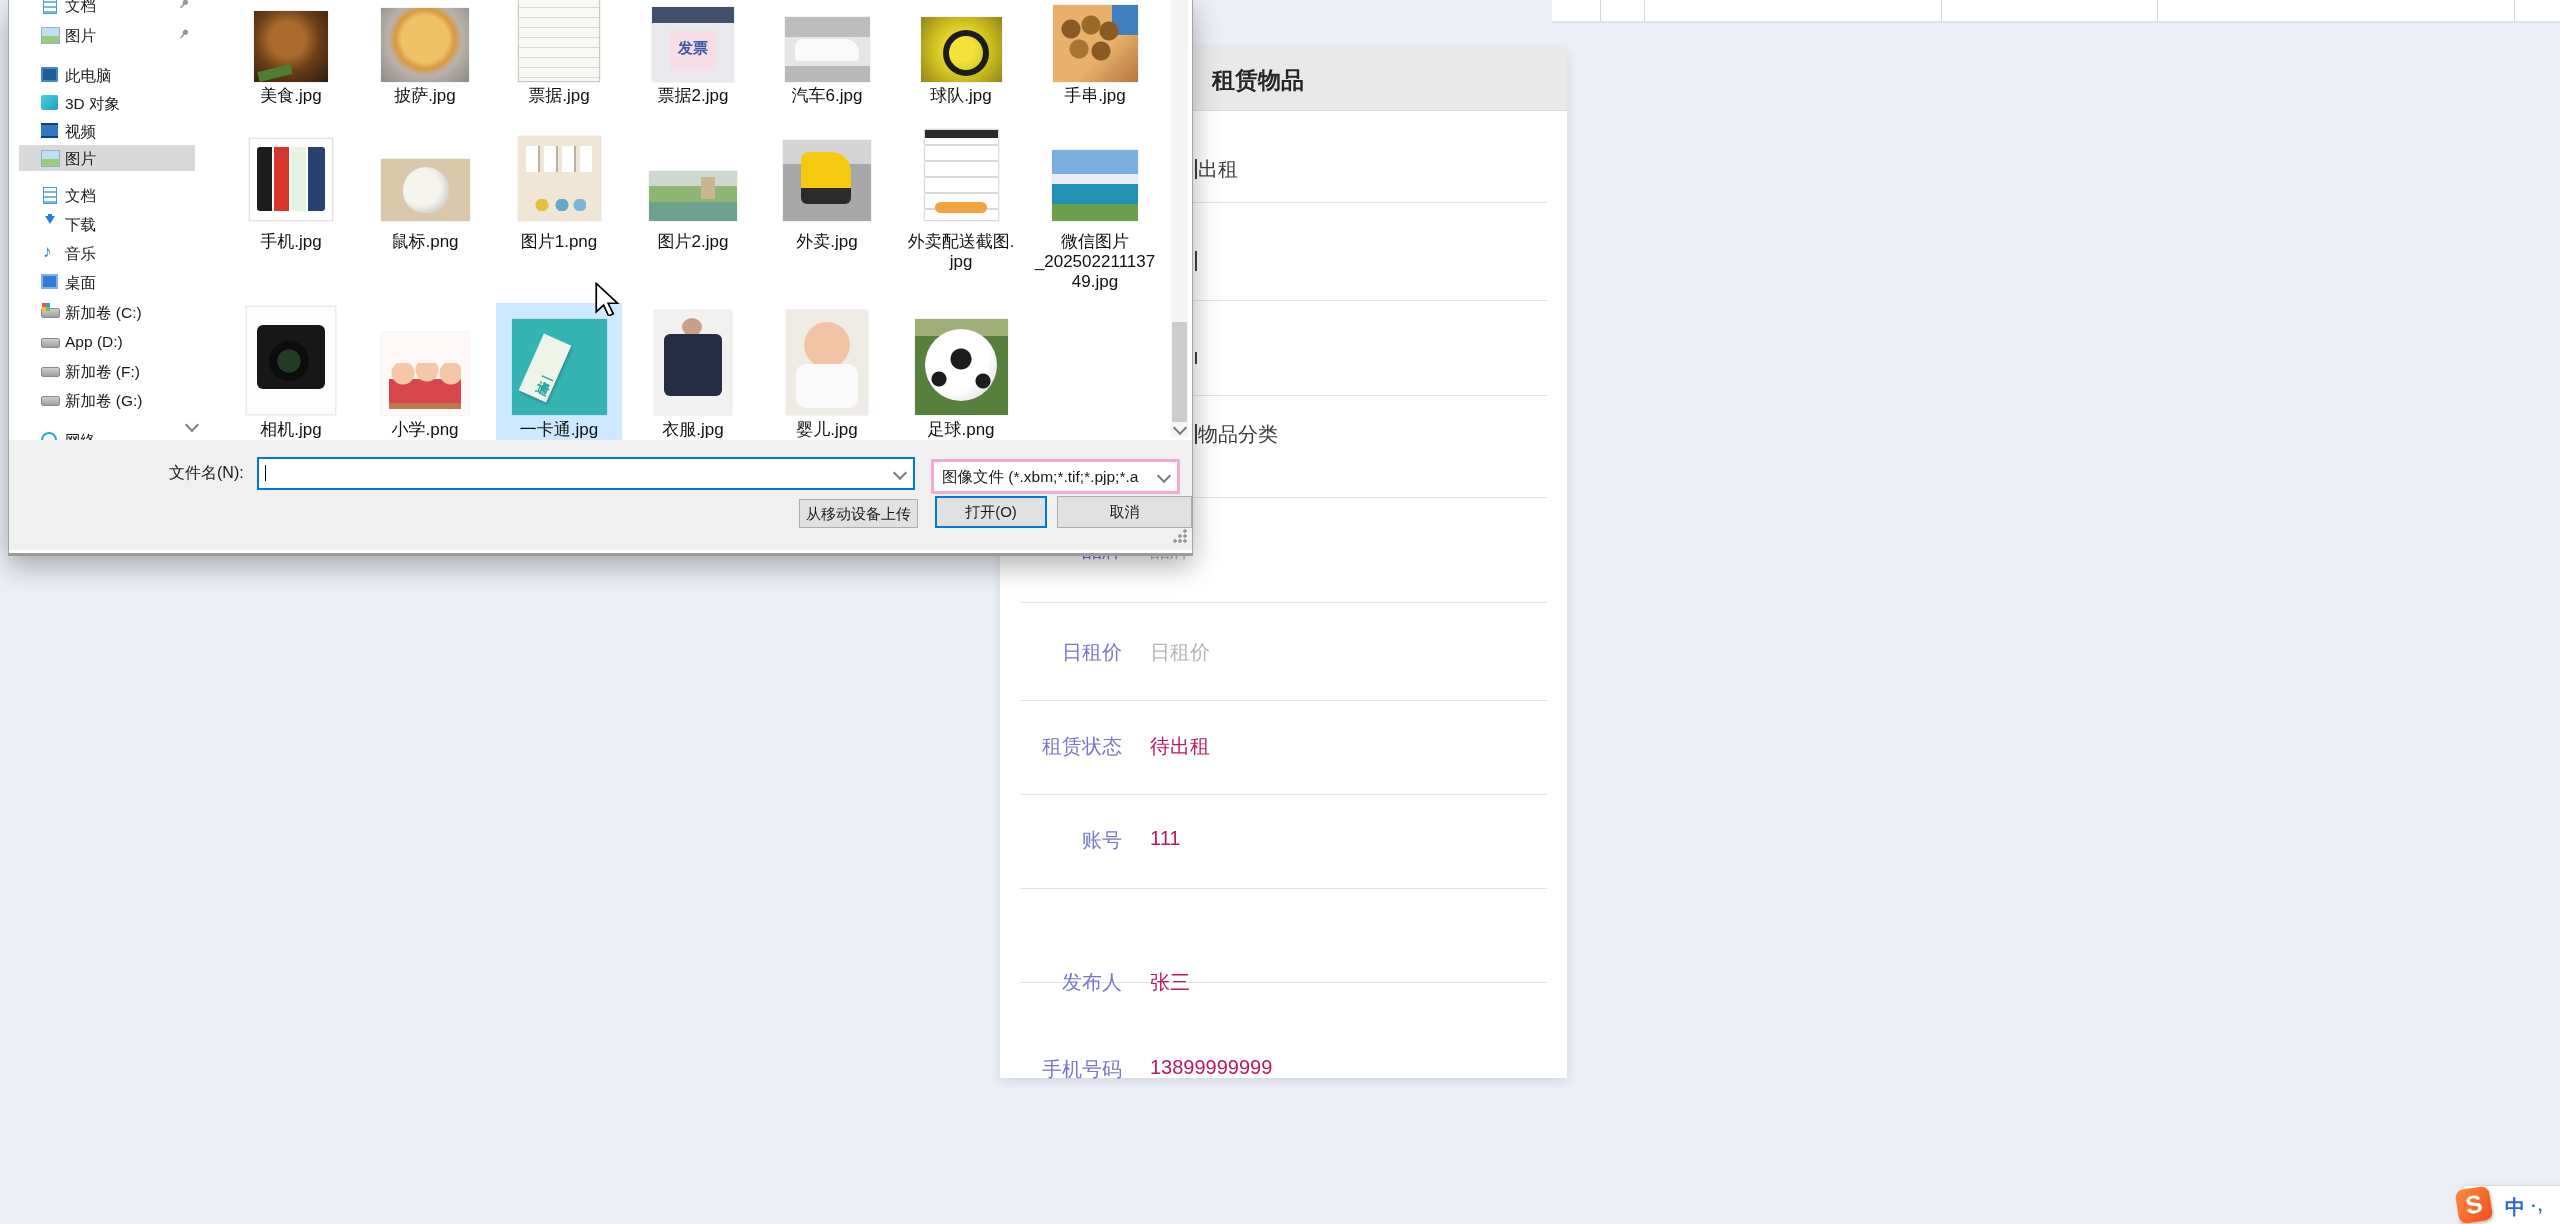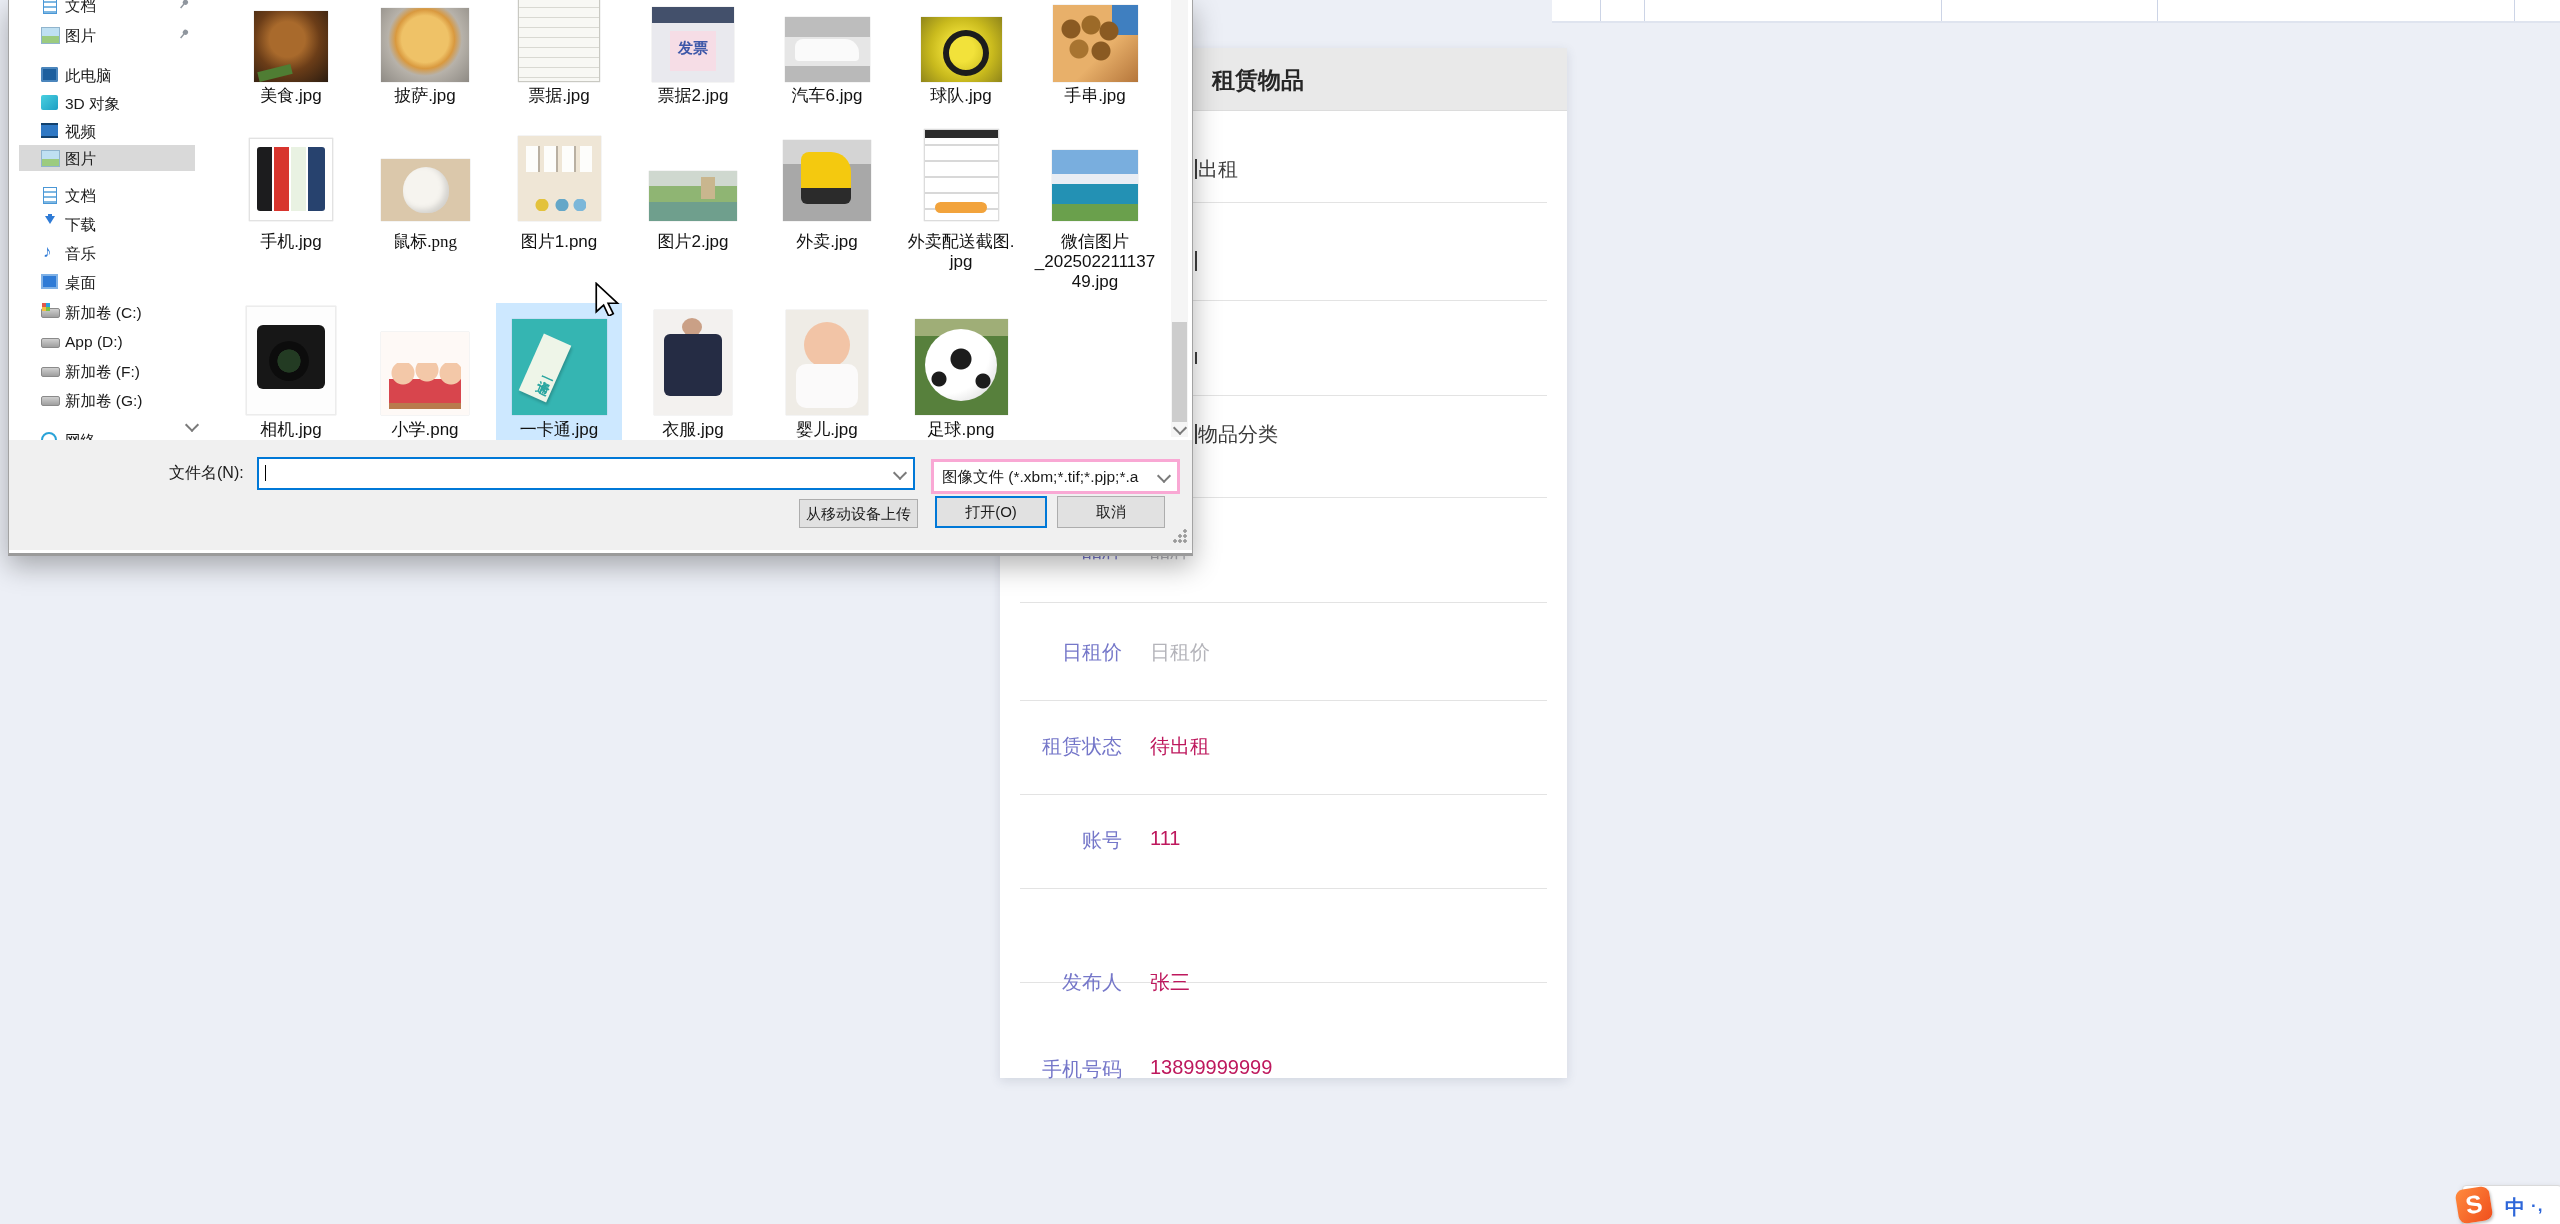--- a/index.html
+++ b/index.html
@@ -149,21 +149,21 @@
   #filename-caret{position:absolute;left:6px;top:6px;width:1px;height:16px;background:#000;}
   #filename-drop{position:absolute;right:8px;top:9px;}
   #filter-select{left:922px;top:459px;width:243px;height:29px;background:#fff;border:3px solid #f9a8d4;}
   #filter-select .txt{position:absolute;left:8px;top:5px;font-size:15.5px;color:#1a1a1a;white-space:nowrap;
       width:210px;overflow:hidden;}
   #filter-select .chev{position:absolute;right:8px;top:9px;}
   .win-btn{position:absolute;background:#e1e1e1;border:1px solid #adadad;font-size:15px;color:#1a1a1a;
       text-align:center;box-sizing:border-box;}
   #btn-upload{left:790px;top:499px;width:119px;height:29px;line-height:27px;}
   #btn-open{left:926px;top:496px;width:112px;height:32px;line-height:28px;border:2px solid #0078d7;}
-  #btn-cancel{left:1048px;top:496px;width:108px;height:32px;line-height:30px;}
+  #btn-cancel{left:1048px;top:496px;width:135px;height:32px;line-height:30px;}
   #grip{left:1164px;top:527px;width:16px;height:16px;
       background:radial-gradient(circle 1.5px at 12px 4px,#9a9a9a 0 1.5px,rgba(0,0,0,0) 2px),
                  radial-gradient(circle 1.5px at 12px 9px,#9a9a9a 0 1.5px,rgba(0,0,0,0) 2px),
                  radial-gradient(circle 1.5px at 7px 9px,#9a9a9a 0 1.5px,rgba(0,0,0,0) 2px),
                  radial-gradient(circle 1.5px at 12px 14px,#9a9a9a 0 1.5px,rgba(0,0,0,0) 2px),
                  radial-gradient(circle 1.5px at 7px 14px,#9a9a9a 0 1.5px,rgba(0,0,0,0) 2px),
                  radial-gradient(circle 1.5px at 2px 14px,#9a9a9a 0 1.5px,rgba(0,0,0,0) 2px);}
 
   
   #cursor{left:594px;top:282px;width:30px;height:34px;z-index:60;}
@@ -349,21 +349,21 @@
         <div class="thumb t-team" style="left: 911.5px; top: 17px; position: absolute;"></div>
         <div class="fname" style="left: 885px; top: 86px;">球队.jpg</div>
         <div class="file-item" style="left: 1019px; top: 0px;"></div>
         <div class="thumb t-beads" style="left: 1043.5px; top: 5px; position: absolute;"></div>
         <div class="fname" style="left: 1019px; top: 86px;">手串.jpg</div>
         <div class="file-item" style="left: 215px; top: 0px;"></div>
         <div class="thumb t-phone" style="left: 240px; top: 138px; position: absolute;"></div>
         <div class="fname" style="left: 215px; top: 232px;">手机.jpg</div>
         <div class="file-item" style="left: 349px; top: 0px;"></div>
         <div class="thumb t-mouse" style="left: 371.5px; top: 159px; position: absolute;"></div>
-        <div class="fname" style="left: 349px; top: 232px; font-family: Liberation Serif, serif;">鼠标.png</div>
+        <div class="fname" style="left: 349px; top: 232px;">鼠标.png</div>
         <div class="file-item" style="left: 483px; top: 0px;"></div>
         <div class="thumb t-gallery" style="left: 508.5px; top: 136px; position: absolute;"></div>
         <div class="fname" style="left: 483px; top: 232px;">图片1.png</div>
         <div class="file-item" style="left: 617px; top: 0px;"></div>
         <div class="thumb t-campus" style="left: 640px; top: 171px; position: absolute;"></div>
         <div class="fname" style="left: 617px; top: 232px;">图片2.jpg</div>
         <div class="file-item" style="left: 751px; top: 0px;"></div>
         <div class="thumb t-delivery" style="left: 774px; top: 140px; position: absolute;"></div>
         <div class="fname" style="left: 751px; top: 232px;">外卖.jpg</div>
         <div class="file-item" style="left: 885px; top: 0px;"></div>

